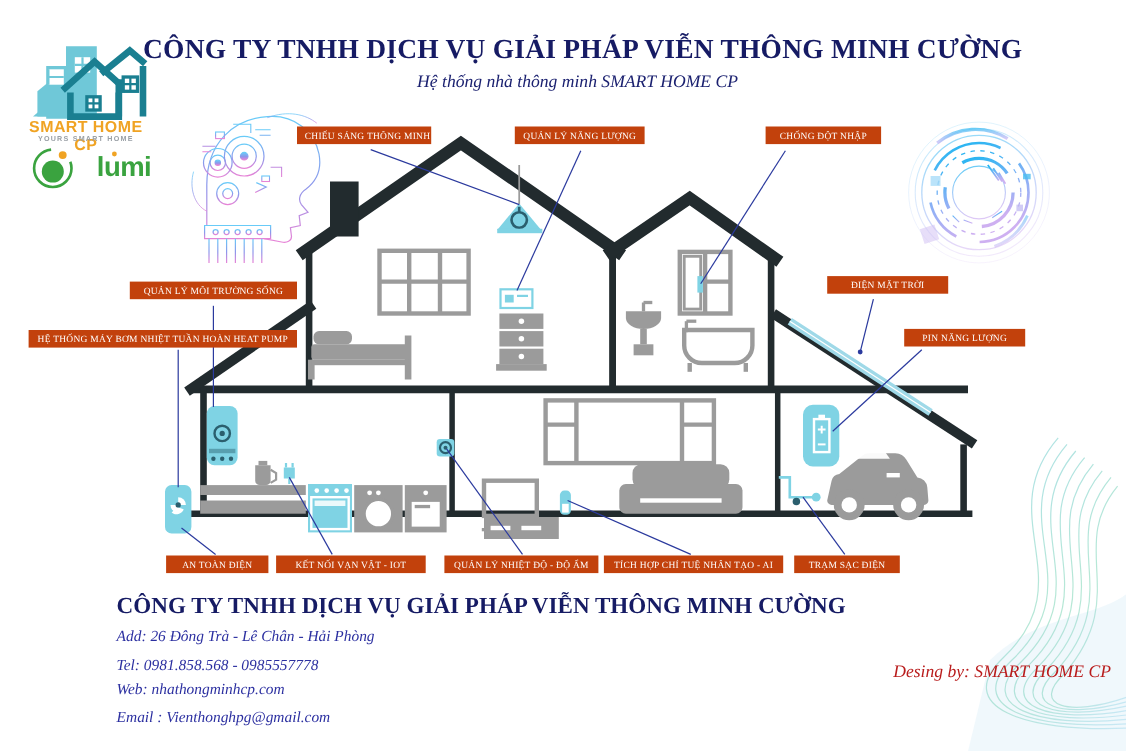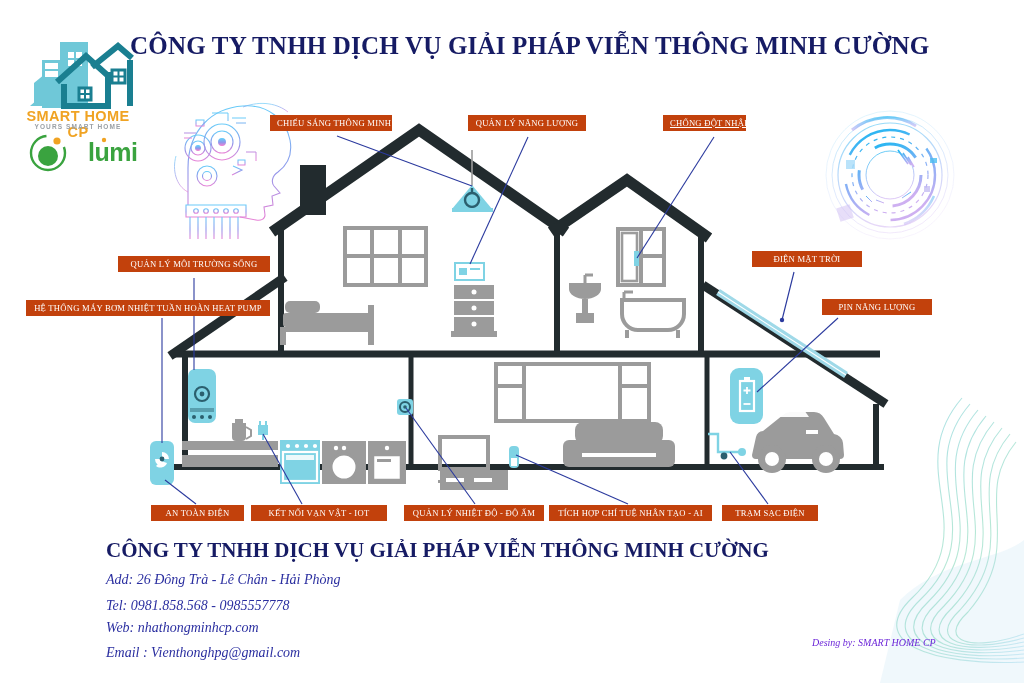--- a/index.html
+++ b/index.html
@@ -29,22 +29,22 @@
      letter-spacing:.25px;white-space:nowrap;text-align:center;
      padding:3.5px 7px;box-sizing:border-box;line-height:1;}
 
   
   .foot-title{position:absolute;left:106px;top:538px;
      font-family:"Liberation Serif",serif;font-weight:bold;font-size:21px;color:#161b64;
      white-space:nowrap;}
   .foot-line{position:absolute;left:106px;
      font-family:"Liberation Serif",serif;font-style:italic;font-size:14px;color:#2b2fa0;
      white-space:nowrap;}
-  .desing{position:absolute;left:812px;top:637px;
-     font-family:"Liberation Serif",serif;font-style:italic;font-size:10px;color:#6d28d9;
+  .desing{position:absolute;left:812px;top:602px;
+     font-family:"Liberation Serif",serif;font-style:italic;font-size:16px;color:#b91c1c;
      white-space:nowrap;}
   svg{display:block;}
   .svg-abs{position:absolute;left:0;top:0;}
 </style>
 </head>
 <body>
 
 <div class="stage">
 
   <svg class="svg-abs" width="1024" height="683" viewBox="0 0 1024 683">
@@ -394,28 +394,29 @@
     </g>
     <g>
       <circle cx="48" cy="153" r="17" fill="none" stroke="#3aa33f" stroke-width="2.4" stroke-dasharray="78 22"></circle>
       <circle cx="48" cy="156" r="10" fill="#3aa33f"></circle>
       <circle cx="57" cy="141" r="3.6" fill="#f0a323"></circle>
       <circle cx="104" cy="140" r="2.2" fill="#f0a323"></circle>
     </g>
   </svg>
 
   <div class="hdr-title">CÔNG TY TNHH DỊCH VỤ GIẢI PHÁP VIỄN THÔNG MINH CƯỜNG</div>
+  <div class="hdr-sub">Hệ thống nhà thông minh SMART HOME CP</div>
 
   <div class="logo-name">SMART HOME CP</div>
   <div class="logo-tag">YOURS  SMART HOME</div>
   <div class="lumi-txt">lumi</div>
 
   <div class="chip" style="left:270px;top:115px;width:122px;">CHIẾU SÁNG THÔNG MINH</div>
   <div class="chip" style="left:468px;top:115px;width:118px;">QUẢN LÝ NĂNG LƯỢNG</div>
-  <div class="chip" style="left:663px;top:115px;width:83px;text-decoration:underline;">CHỐNG ĐỘT NHẬP</div>
+  <div class="chip" style="left:696px;top:115px;width:105px;">CHỐNG ĐỘT NHẬP</div>
 
   <div class="chip" style="left:118px;top:256px;width:152px;">QUẢN LÝ MÔI TRƯỜNG SỐNG</div>
   <div class="chip" style="left:26px;top:300px;width:244px;">HỆ THỐNG MÁY BƠM NHIỆT TUẦN HOÀN HEAT PUMP</div>
 
   <div class="chip" style="left:752px;top:251px;width:110px;">ĐIỆN MẶT TRỜI</div>
   <div class="chip" style="left:822px;top:299px;width:110px;">PIN NĂNG LƯỢNG</div>
 
   <div class="chip" style="left:151px;top:505px;width:93px;">AN TOÀN ĐIỆN</div>
   <div class="chip" style="left:251px;top:505px;width:136px;">KẾT NỐI VẠN VẬT  - IOT</div>
   <div class="chip" style="left:404px;top:505px;width:140px;">QUẢN LÝ NHIỆT ĐỘ  - ĐỘ ẨM</div>

